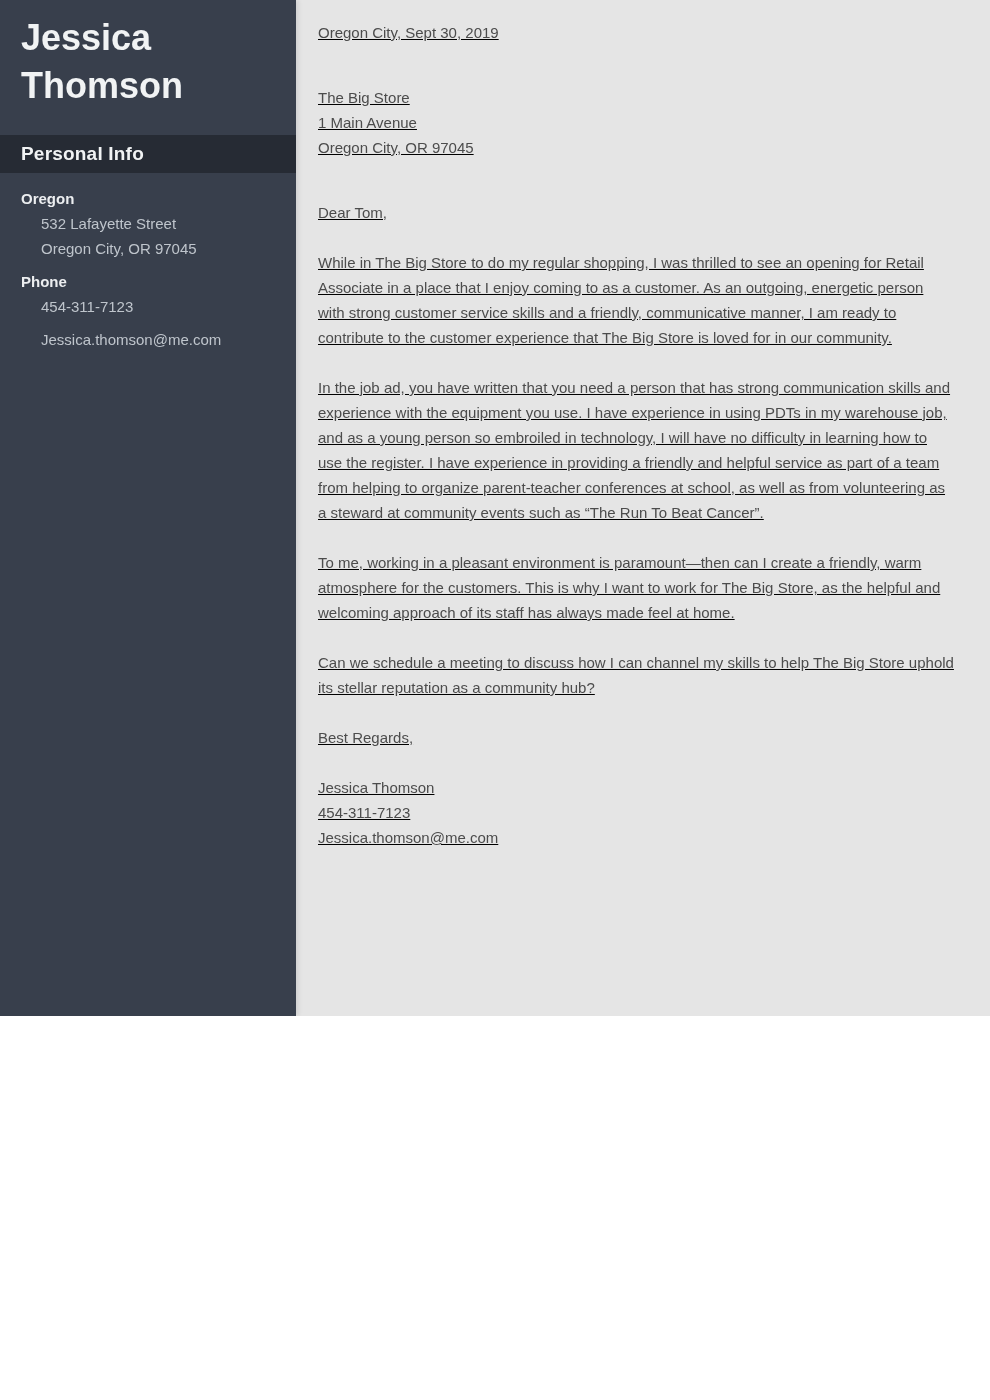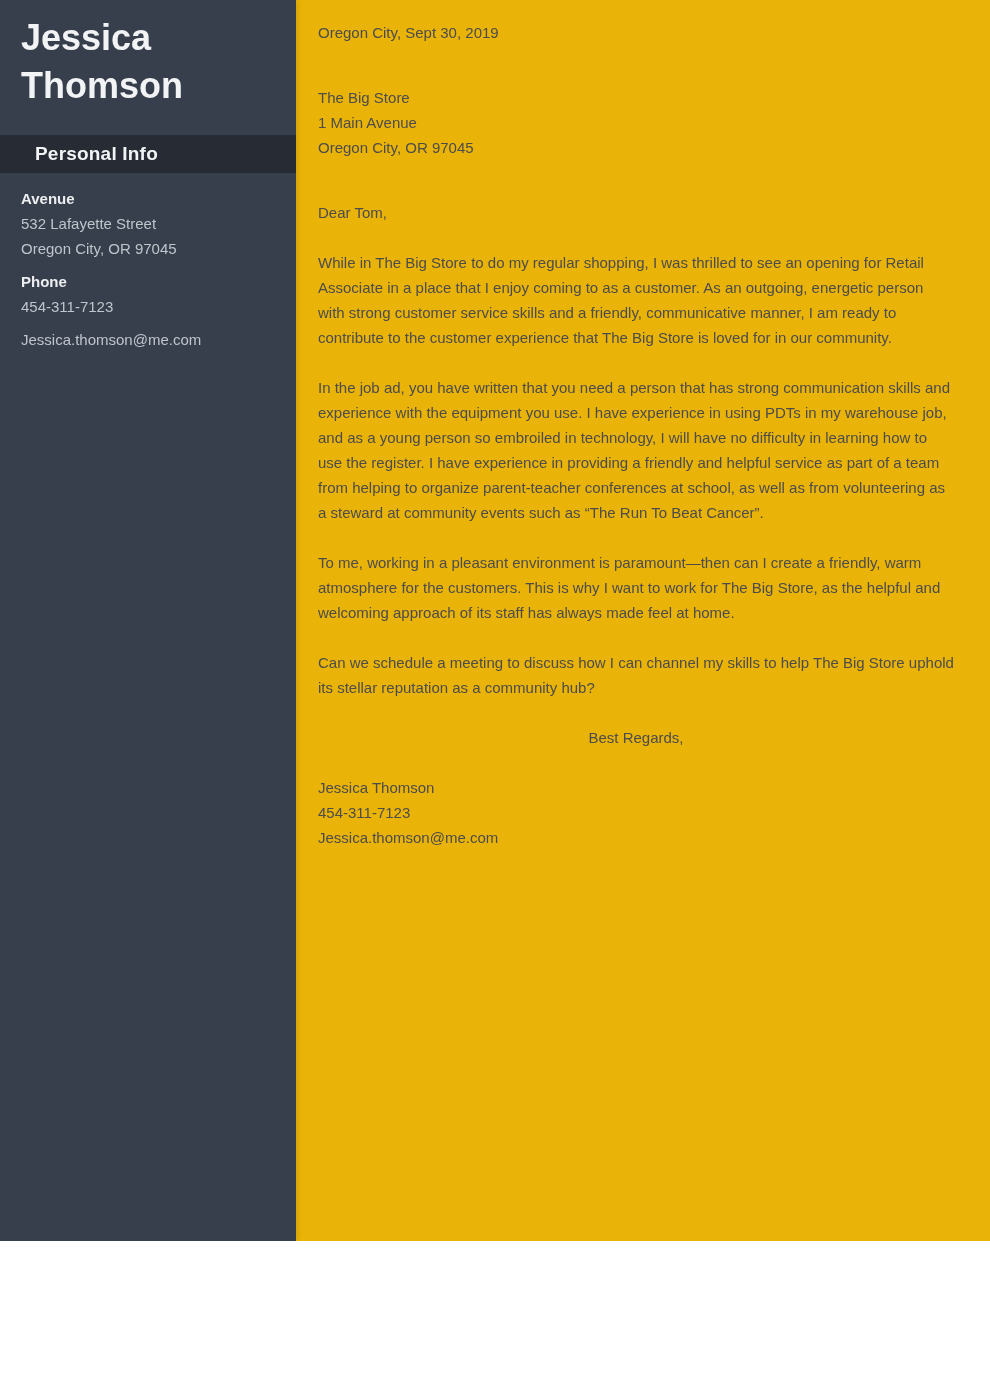--- a/index.html
+++ b/index.html
@@ -6,23 +6,24 @@
   html, body { margin: 0; padding: 0; }
   body {
     width: 990px;
     height: 1400px;
     background: #ffffff;
     font-family: "Liberation Sans", sans-serif;
   }
   .page {
     position: relative;
     width: 990px;
-    height: 1241px;
-    background: #eab308;
+    height: 1016px;
+    background: #e5e5e5;
     overflow: hidden;
+    text-decoration: underline;
   }
   
   .sidebar {
     position: absolute;
     left: 0; top: 0; bottom: 0;
     width: 296px;
     background: #383F4C;
     box-shadow: 2px 0 5px rgba(0,0,0,0.10);
   }
   .name-block {
@@ -34,21 +35,21 @@
     font-size: 36px;
     line-height: 48px;
     font-weight: bold;
     color: #F1F3F4;
   }
   .section-bar {
     height: 38px;
     background: #262B34;
     display: flex;
     align-items: center;
-    padding-left: 35px;
+    padding-left: 21px;
   }
   .section-bar-title {
     font-size: 19px;
     font-weight: bold;
     color: #F1F3F4;
     letter-spacing: 0.2px;
   }
   .info-groups {
     padding: 13px 18px 0 21px;
   }
@@ -56,53 +57,54 @@
   .info-label {
     font-size: 15px;
     font-weight: bold;
     line-height: 25px;
     color: #ECEEF0;
   }
   .info-line {
     font-size: 15px;
     line-height: 25px;
     color: #BFC5CC;
+    margin-left: 20px;
   }
   
   .letter {
     margin-left: 296px;
     padding: 20px 36px 0 22px;
     color: #4C4C4C;
     font-size: 15px;
     line-height: 25px;
   }
   .letter p { margin: 0 0 25px 0; max-width: 636px; }
   .date-line { margin-bottom: 40px !important; }
   .recipient-block { margin-bottom: 40px; }
   .recipient-line, .signature-line { line-height: 25px; max-width: 636px; }
-  .closing-line { margin-bottom: 25px !important; text-align: center; }
+  .closing-line { margin-bottom: 25px !important; }
   .signature-block { margin-bottom: 0; }
 </style>
 </head>
 <body>
 
 <div class="page">
 
   <aside class="sidebar">
     <div class="name-block">
       <h1 class="person-name">Jessica Thomson</h1>
     </div>
 
     <div class="section-bar">
       <span class="section-bar-title">Personal Info</span>
     </div>
 
     <div class="info-groups">
       <div class="info-group">
-        <div class="info-label">Avenue</div>
+        <div class="info-label">Oregon</div>
         <div class="info-line">532 Lafayette Street</div>
         <div class="info-line">Oregon City, OR 97045</div>
       </div>
       <div class="info-group">
         <div class="info-label">Phone</div>
         <div class="info-line">454-311-7123</div>
       </div>
       <div class="info-group">
         <div class="info-line">Jessica.thomson@me.com</div>
       </div>

